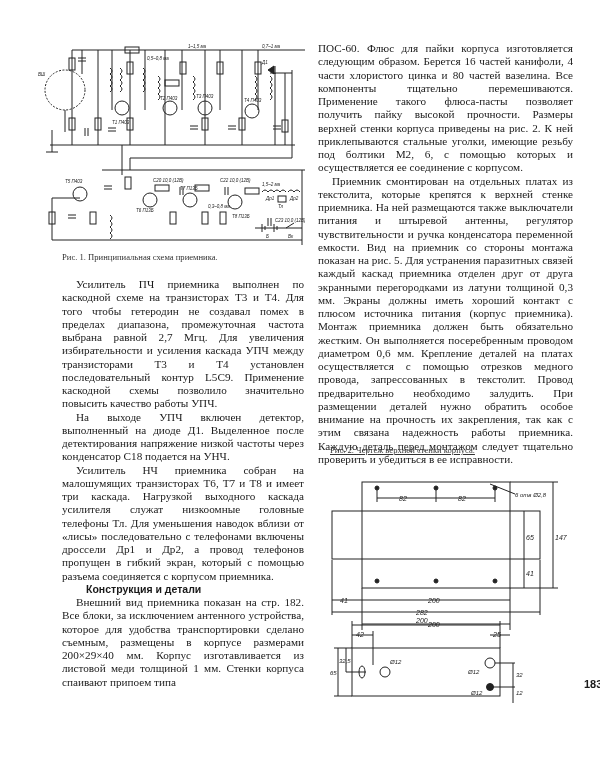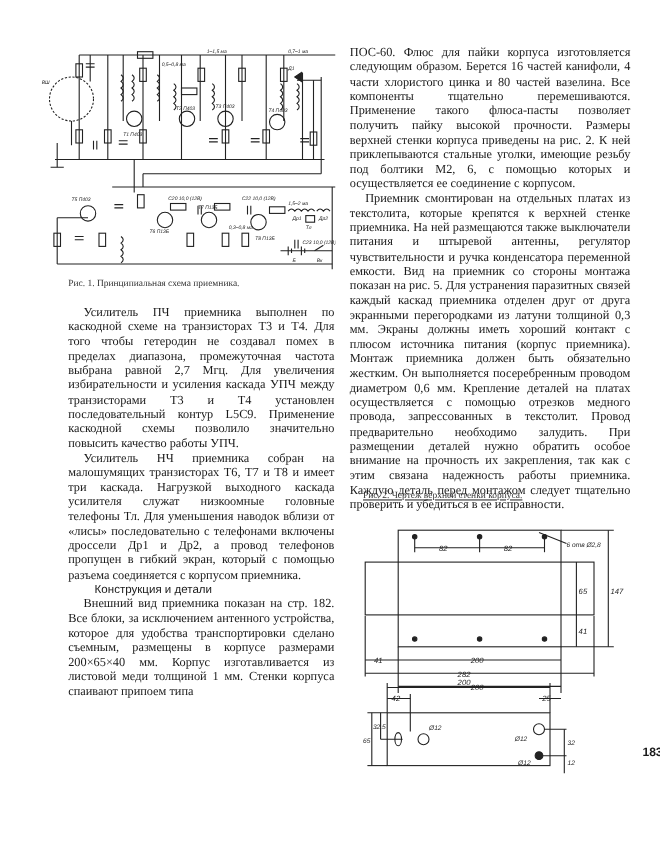--- a/index.html
+++ b/index.html
@@ -2,21 +2,21 @@
 <html><head>
 <meta charset="utf-8">
 <style>
   html, body { margin: 0; padding: 0; background: #fff; }
   body { width: 600px; height: 766px; position: relative; overflow: hidden;
          font-family: "Liberation Serif", serif; color: #1a1a1a; }
   .col { position: absolute; font-size: 11.2px; line-height: 13.25px; text-align: justify; }
   .col p { margin: 0; text-indent: 14px; }
   .col p.noind { text-indent: 0; }
   .caption { position: absolute; font-size: 8.6px; color: #333; font-family: "Liberation Serif", serif; text-align: right; }
-  .heading { font-family: "Liberation Sans", sans-serif; font-weight: normal; font-size: 10.5px; margin: 8px 0 5px 0; text-indent: 0 !important; padding-left: 24px; }
+  .heading { font-family: "Liberation Sans", sans-serif; font-weight: bold; font-size: 10.5px; margin: 8px 0 5px 0; text-indent: 0 !important; padding-left: 24px; }
   .pagenum { position: absolute; font-family: "Liberation Sans", sans-serif; font-weight: bold; font-size: 11px; margin-left: 35px; }
   svg text { font-family: "Liberation Sans", sans-serif; font-style: italic; }
 </style>
 </head>
 <body>
 
 <div style="position:absolute; left:30px; top:40px; width:275px; height:205px;">
   <svg width="275" height="205" viewBox="0 0 275 205">
     <g stroke="#222" stroke-width="1" fill="none">
 
@@ -162,23 +162,24 @@
       <text x="123" y="142">C20 10,0 (12В)</text>
       <text x="190" y="142">C22 10,0 (12В)</text>
       <text x="245" y="182">C23 10,0 (12В)</text>
     </g>
   </svg>
 </div>
 <div class="caption" style="left:62px; top:252px;">Рис. 1. Принципиальная схема приемника.</div>
 
 <div class="col" style="left:62px; top:278px; width:242px;">
   <p>Усилитель ПЧ приемника выполнен по каскодной схеме на транзисторах T3 и T4. Для того чтобы гетеродин не создавал помех в пределах диапазона, промежуточная частота выбрана равной 2,7 Мгц. Для увеличения избирательности и усиления каскада УПЧ между транзисторами T3 и T4 установлен последовательный контур L5C9. Применение каскодной схемы позволило значительно повысить качество работы УПЧ.</p>
+  <p>На выходе УПЧ включен детектор, выполненный на диоде Д1. Выделенное после детектирования напряжение низкой частоты через конденсатор C18 подается на УНЧ.</p>
   <p>Усилитель НЧ приемника собран на малошумящих транзисторах T6, T7 и T8 и имеет три каскада. Нагрузкой выходного каскада усилителя служат низкоомные головные телефоны Тл. Для уменьшения наводок вблизи от «лисы» последовательно с телефонами включены дроссели Др1 и Др2, а провод телефонов пропущен в гибкий экран, который с помощью разъема соединяется с корпусом приемника.</p>
   <p class="heading">Конструкция и детали</p>
-  <p>Внешний вид приемника показан на стр. 182. Все блоки, за исключением антенного устройства, которое для удобства транспортировки сделано съемным, размещены в корпусе размерами 200×65×40 мм. Корпус изготавливается из листовой меди толщиной 1 мм. Стенки корпуса спаивают припоем типа</p>
+  <p>Внешний вид приемника показан на стр. 182. Все блоки, за исключением антенного устройства, которое для удобства транспортировки сделано съемным, размещены в корпусе размерами 200×29×40 мм. Корпус изготавливается из листовой меди толщиной 1 мм. Стенки корпуса спаивают припоем типа</p>
 </div>
 
 <div class="col" style="left:318px; top:42px; width:255px;font-family:Liberation Serif, serif;">
   <p class="noind">ПОС-60. Флюс для пайки корпуса изготовляется следующим образом. Берется 16 частей канифоли, 4 части хлористого цинка и 80 частей вазелина. Все компоненты тщательно перемешиваются. Применение такого флюса-пасты позволяет получить пайку высокой прочности. Размеры верхней стенки корпуса приведены на рис. 2. К ней приклепываются стальные уголки, имеющие резьбу под болтики М2, 6, с помощью которых и осуществляется ее соединение с корпусом.</p>
   <p>Приемник смонтирован на отдельных платах из текстолита, которые крепятся к верхней стенке приемника. На ней размещаются также выключатели питания и штыревой антенны, регулятор чувствительности и ручка конденсатора переменной емкости. Вид на приемник со стороны монтажа показан на рис. 5. Для устранения паразитных связей каждый каскад приемника отделен друг от друга экранными перегородками из латуни толщиной 0,3 мм. Экраны должны иметь хороший контакт с плюсом источника питания (корпус приемника). Монтаж приемника должен быть обязательно жестким. Он выполняется посеребренным проводом диаметром 0,6 мм. Крепление деталей на платах осуществляется с помощью отрезков медного провода, запрессованных в текстолит. Провод предварительно необходимо залудить. При размещении деталей нужно обратить особое внимание на прочность их закрепления, так как с этим связана надежность работы приемника. Каждую деталь перед монтажом следует тщательно проверить и убедиться в ее исправности.</p>
 </div>
 
 <div class="caption" style="left:330px; top:445px;text-decoration:underline;">Рис. 2. Чертеж верхней стенки корпуса.</div>
 
 <div style="position:absolute; left:310px; top:480px; width:290px; height:180px;">

